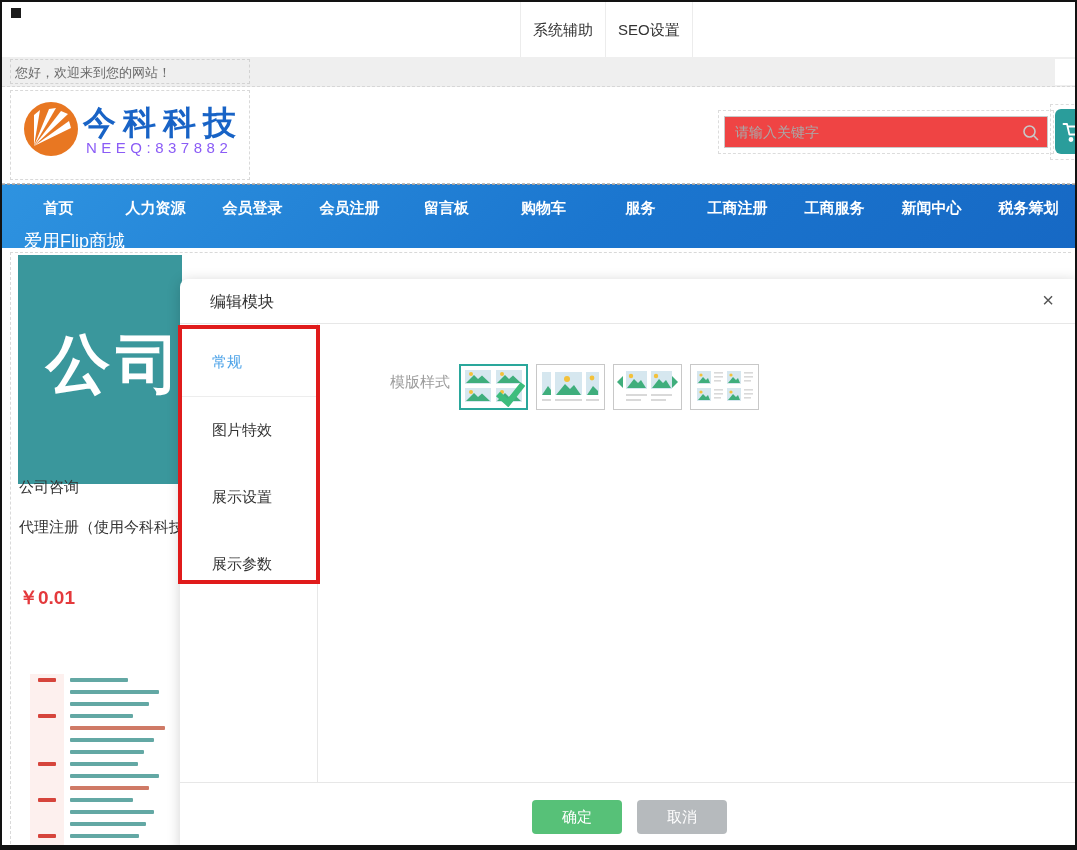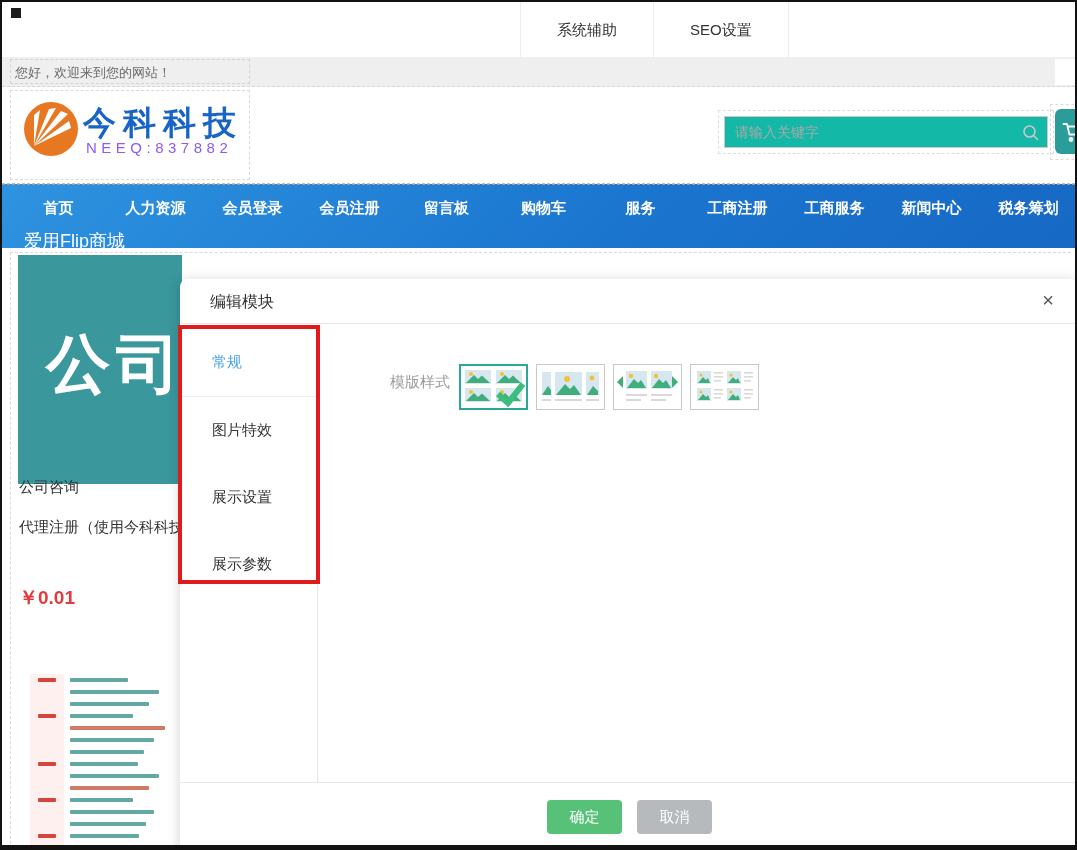--- a/index.html
+++ b/index.html
@@ -4,21 +4,21 @@
 <style>
   * { margin:0; padding:0; box-sizing:border-box; }
   body { font-family:"Liberation Sans","DejaVu Sans",sans-serif; background:#fff; }
   .page { position:relative; width:1077px; height:850px; background:#fff;
           border:2px solid #121212; border-bottom-width:5px; overflow:hidden; }
 
   
   .topbar { position:absolute; left:0; top:0; width:100%; height:55px; background:#fff; }
   .corner-dot { position:absolute; left:9px; top:6px; width:10px; height:10px; background:#1c1c1c; }
   .top-tabs { position:absolute; left:518px; top:0; height:55px; display:flex; }
-  .top-tab { height:55px; line-height:55px; padding:0 36px; font-size:15px; color:#333;
+  .top-tab { height:55px; line-height:55px; padding:0 12px; font-size:15px; color:#333;
              border-right:1px solid #ececec; cursor:pointer; }
   .top-tab:first-child { border-left:1px solid #ececec; }
   .lang { position:absolute; right:24px; top:0; height:55px; line-height:55px; font-size:15px; color:#222; }
   .flag { display:inline-block; width:21px; height:14px; background:#de2910; border-radius:2px;
           vertical-align:middle; margin-left:6px; color:#ffde00; font-size:9px; line-height:14px;
           text-align:left; padding-left:2px; overflow:hidden; }
 
   
   .welcome { position:absolute; left:0; top:55px; width:100%; height:30px; background:#efefef;
              border-bottom:1px dashed #d7d7d7; }
@@ -30,21 +30,21 @@
   .header { position:absolute; left:0; top:85px; width:100%; height:97px; background:#fff;
             border-bottom:1px dashed #bfbfbf; }
   .logo-region { position:absolute; left:8px; top:3px; width:240px; height:90px; border:1px dashed #d9d9d9; }
   .logo-mark { position:absolute; left:12px; top:10px; }
   .logo-title { position:absolute; left:72px; top:10px; font-size:33px; font-weight:bold;
                 color:#1863c6; letter-spacing:7px; white-space:nowrap; }
   .logo-sub { position:absolute; left:75px; top:48px; font-size:15px; color:#8b5cf6;
               letter-spacing:4.5px; white-space:nowrap; }
   .search-region { position:absolute; left:716px; top:23px; width:336px; height:44px; border:1px dashed #dcdcdc; }
   .search-box { position:absolute; left:5px; top:5px; width:324px; height:32px; border:1px solid #c9c9c9;
-                background:#14b8a6; }
+                background:#ef4444; }
   .search-input { position:absolute; left:0; top:0; width:100%; height:100%; border:none; outline:none;
                   padding:0 30px 0 10px; font-size:14px; color:#333; font-family:inherit; background:transparent; }
   .search-input::placeholder { color:#a9a9a9; }
   .search-icon { position:absolute; right:6px; top:6px; }
   .cart-region { position:absolute; left:1048px; top:17px; width:40px; height:56px; border:1px dashed #dcdcdc; }
   .cart-btn { position:absolute; left:4px; top:4px; width:36px; height:45px; background:#2a9d9b;
               border-radius:6px; display:flex; align-items:center; justify-content:center; cursor:pointer; }
 
   
   .nav { position:absolute; left:0; top:182px; width:100%; height:80px;
@@ -87,21 +87,21 @@
   .side-tab.active { color:#4da3e8; }
   .tab-0 { top:27px; } .tab-1 { top:95px;text-align:right; } .tab-2 { top:162px; } .tab-3 { top:229px; }
   .side-divider { position:absolute; left:0; top:72px; width:137px; border-top:1px solid #ededed; }
   .tpl-label { position:absolute; left:210px; top:94px; font-size:15px; color:#9d9d9d; }
   .tpl-row { position:absolute; left:279px; top:85px; display:flex; }
   .tpl { width:69px; height:46px; background:#fff; border:1px solid #c8c8c8; margin-right:8px;
          display:flex; align-items:center; justify-content:center; cursor:pointer; }
   .tpl.selected { border:2px solid #2aa79b; }
   .modal-footer-line { position:absolute; left:0; top:503px; width:100%; border-top:1px solid #e7e7e7; }
   .modal-buttons { position:absolute; left:0; top:521px; width:100%; display:flex; justify-content:center; gap:15px; }
-  .btn { width:75px; height:34px; border:none; border-radius:4px; font-size:15px; color:#fff;
+  .btn { width:90px; height:34px; border:none; border-radius:4px; font-size:15px; color:#fff;
          font-family:inherit; cursor:pointer; }
   .btn-confirm { background:#57c178; }
   .btn-cancel { background:#b6babd; }
 
   
   .annotation { position:absolute; left:176px; top:323px; width:142px; height:259px;
                 border:4px solid #e01b1b; z-index:30; pointer-events:none; }
 </style>
 </head>
 <body>

